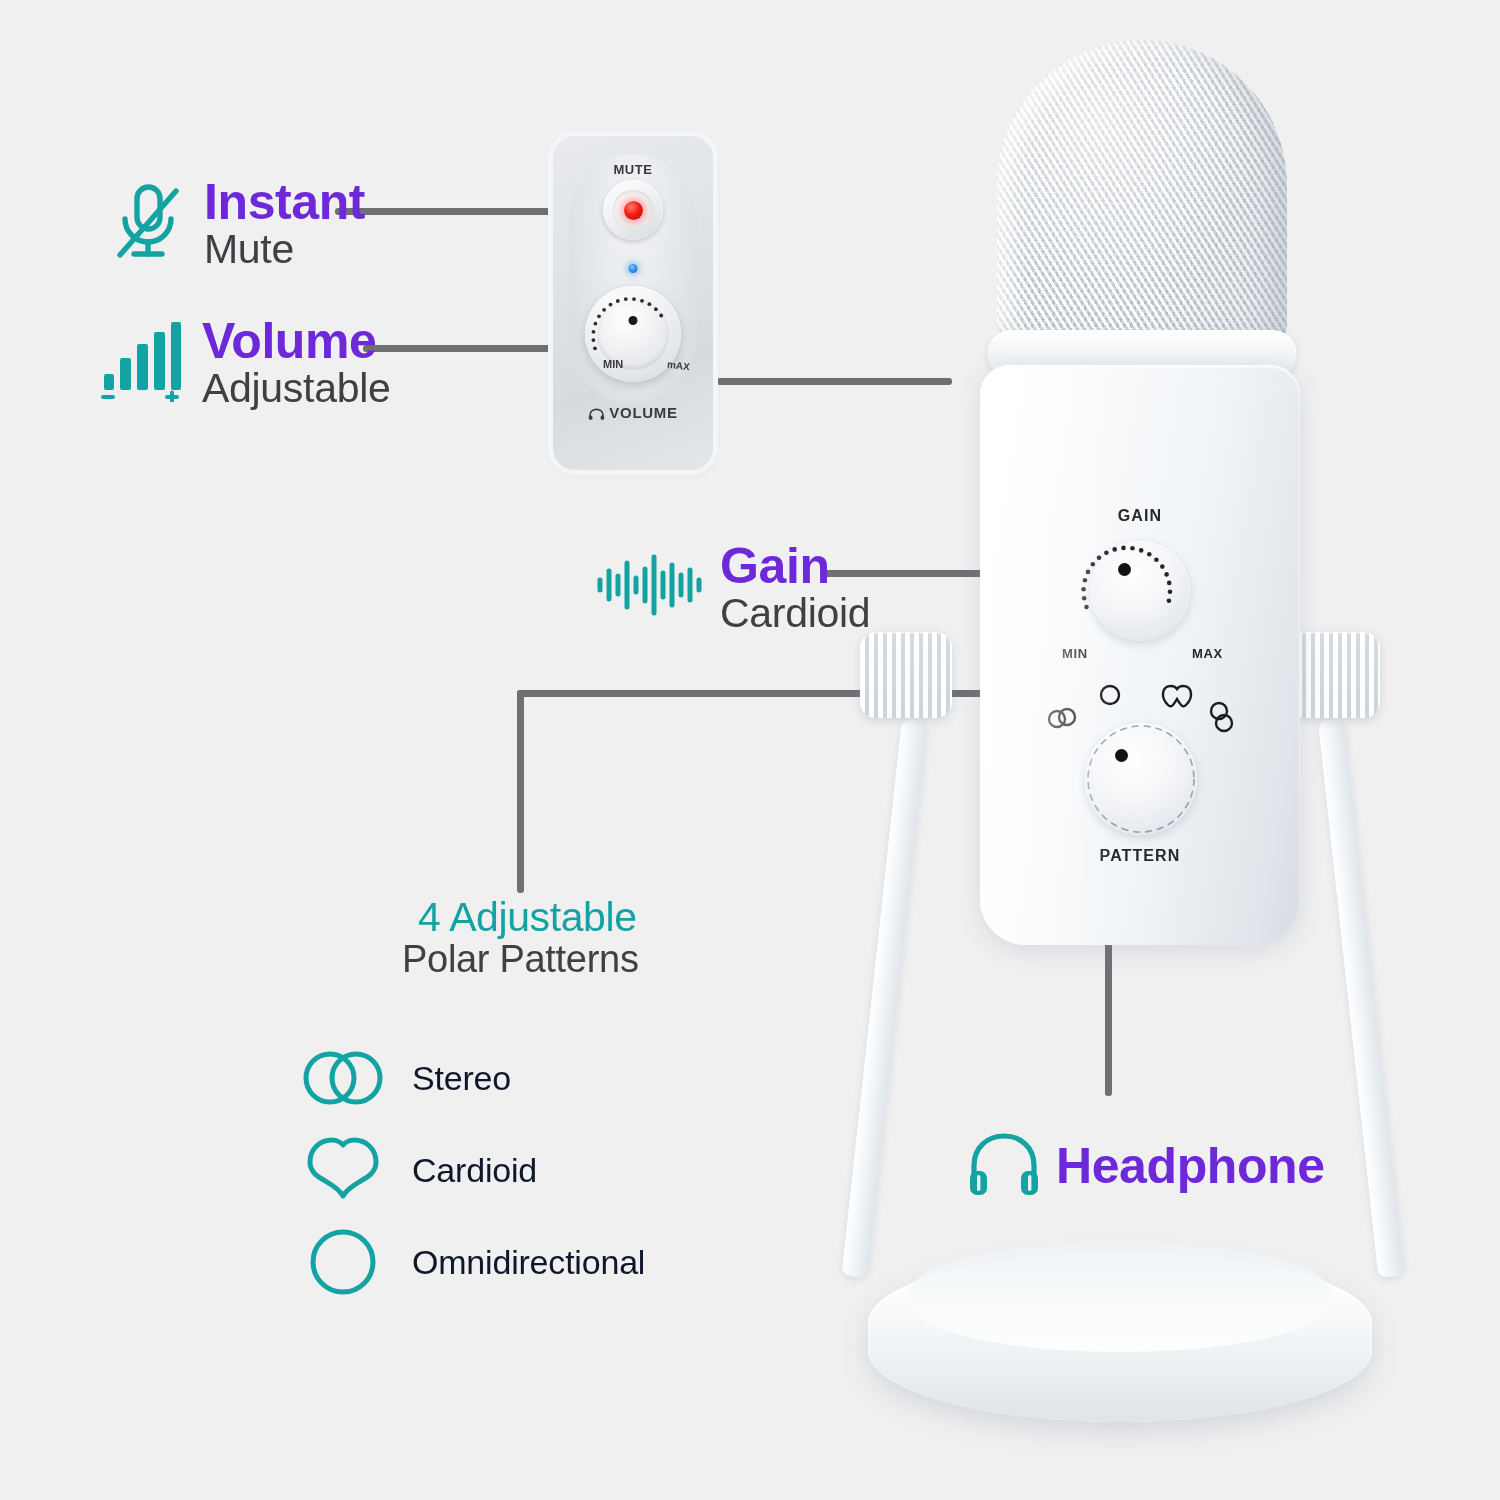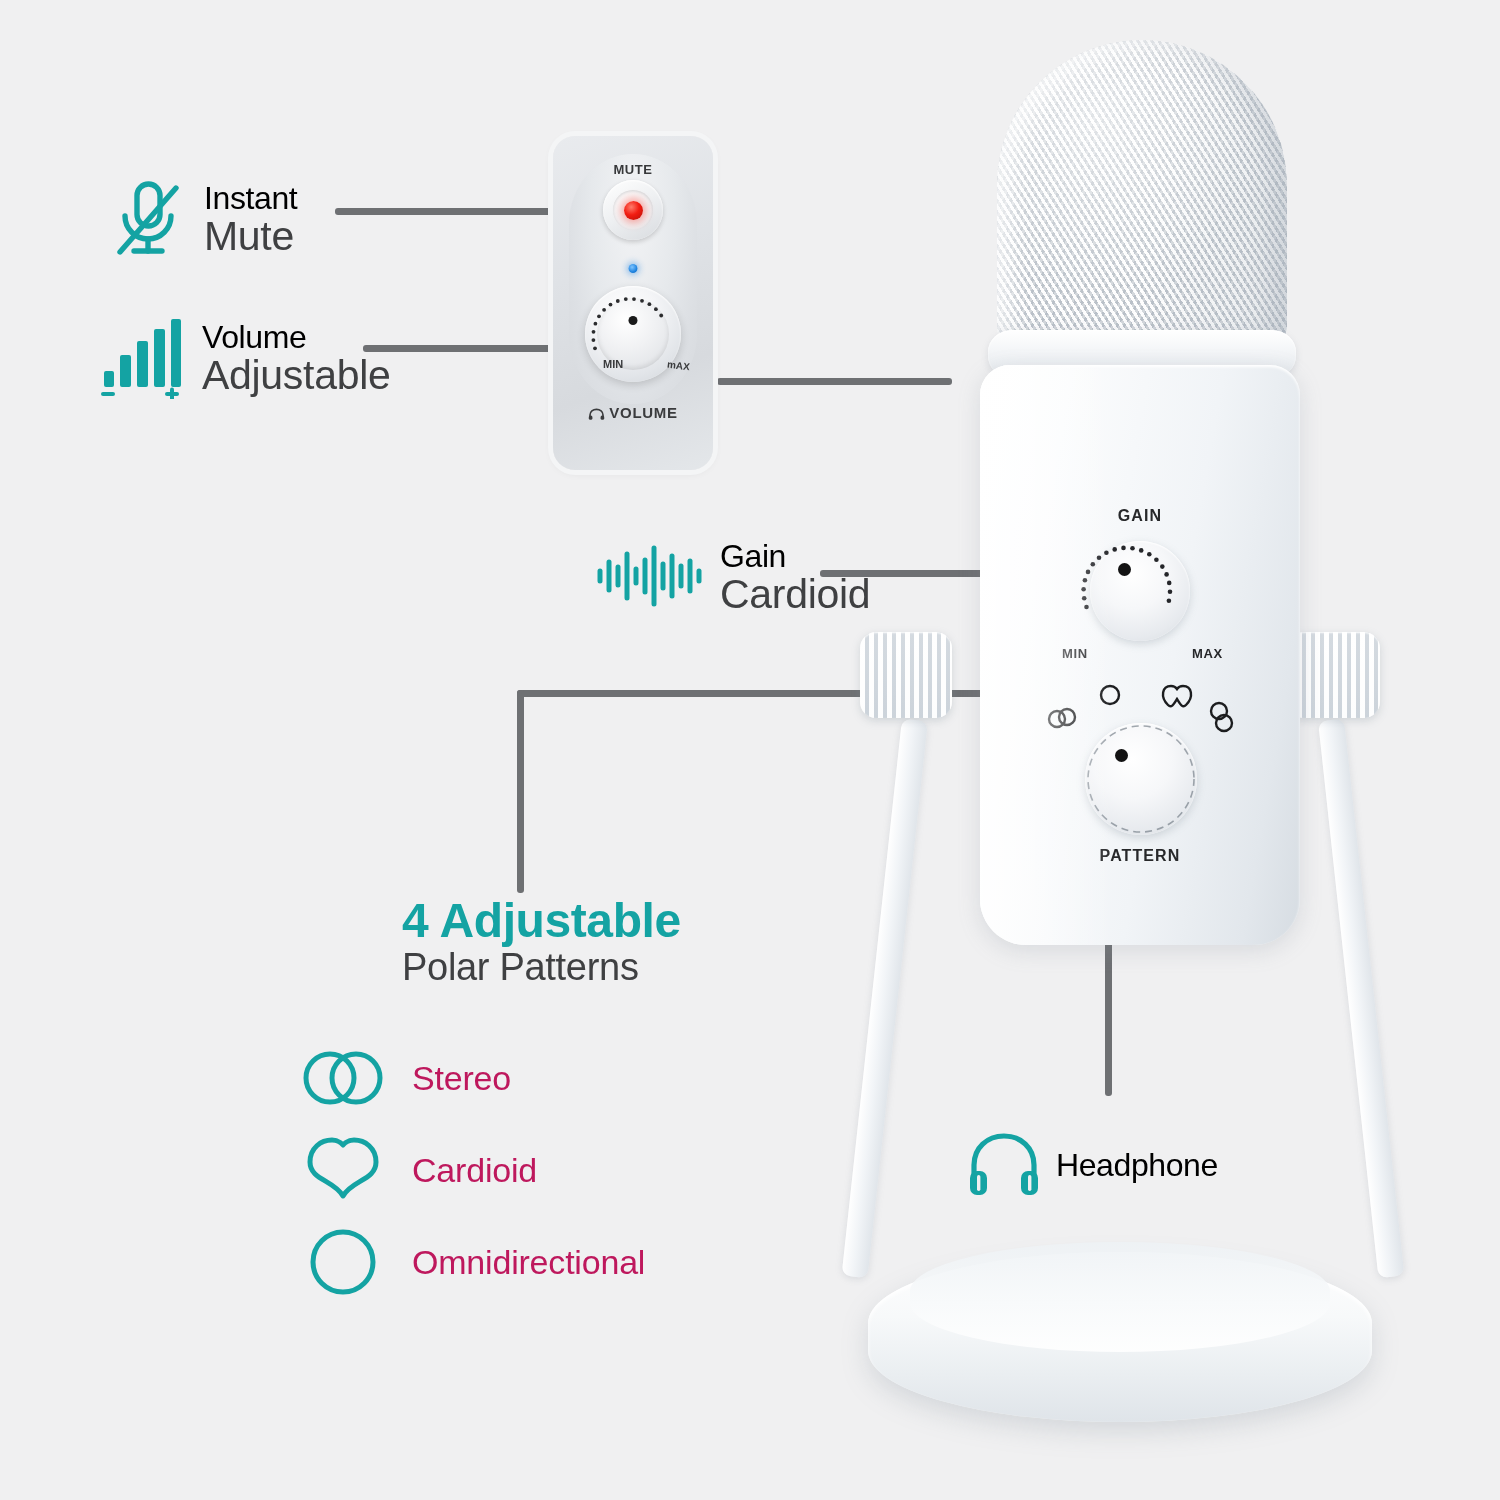--- a/index.html
+++ b/index.html
@@ -10,38 +10,38 @@
     overflow:hidden;
     position:relative;
   }
   .stage{position:absolute;inset:0;}
 
   
   .callout{position:absolute;display:flex;align-items:center;}
   .callout .ico{flex:0 0 auto;display:block;}
   .callout .txt{margin-left:16px;line-height:1.04;}
   .callout .t1{
-    color:#000000;font-size:32px;font-weight:400;letter-spacing:-0.4px;
+    color:#6d28d9;font-size:50px;font-weight:700;letter-spacing:-0.4px;
     display:block;white-space:nowrap;
   }
   .callout .t2{
     color:#3f4042;font-size:41px;font-weight:400;letter-spacing:-0.3px;
     display:block;white-space:nowrap;
   }
 
   
   .polar-head{position:absolute;left:402px;top:896px;line-height:1.06;}
-  .polar-head .t1{color:#14a3a3;font-size:48px;font-weight:700;display:block;white-space:nowrap;letter-spacing:-0.4px;}
+  .polar-head .t1{color:#14a3a3;font-size:41px;font-weight:400;display:block;white-space:nowrap;letter-spacing:-0.4px;margin-left:16px;}
   .polar-head .t2{color:#3f4042;font-size:38px;font-weight:400;display:block;white-space:nowrap;letter-spacing:-0.3px;}
 
   
   .legend{position:absolute;left:300px;top:1032px;}
   .legend-row{display:flex;align-items:center;height:92px;margin-bottom:0;}
   .legend-row .lico{width:86px;flex:0 0 86px;display:flex;align-items:center;justify-content:center;}
-  .legend-row .lbl{margin-left:26px;color:#be185d;font-size:34px;font-weight:400;white-space:nowrap;letter-spacing:-0.2px;}
+  .legend-row .lbl{margin-left:26px;color:#0f172a;font-size:34px;font-weight:400;white-space:nowrap;letter-spacing:-0.2px;}
 
   
   .line-h{position:absolute;height:7px;background:#6e7073;border-radius:3px;}
   .line-v{position:absolute;width:7px;background:#6e7073;border-radius:3px;}
   .dot{position:absolute;width:22px;height:22px;border-radius:50%;background:#6e7073;}
 
   
   .panel{
     position:absolute;left:553px;top:136px;width:160px;height:334px;
     border-radius:22px;

